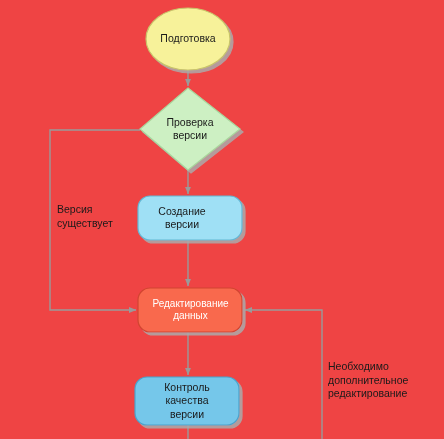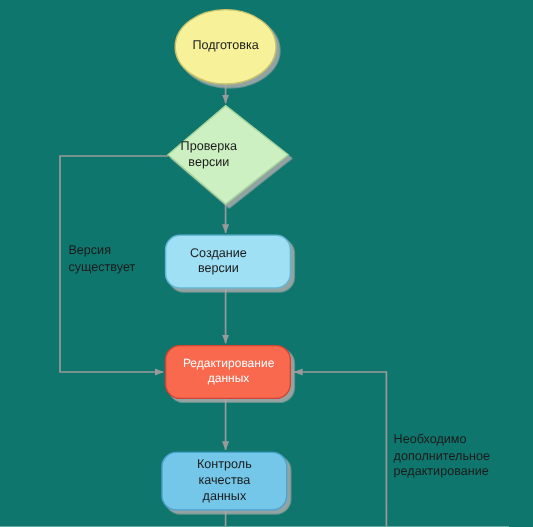--- a/index.html
+++ b/index.html
@@ -7,21 +7,21 @@
     padding: 0;
     background: #ffffff;
   }
   body {
     font-family: "Liberation Sans", sans-serif;
   }
   #canvas {
     position: relative;
     width: 444px;
     height: 439px;
-    background: #0f766e;
+    background: #ef4444;
     overflow: hidden;
   }
   #flow-svg {
     position: absolute;
     left: 0;
     top: 0;
     width: 444px;
     height: 439px;
   }
   .node-label {
@@ -40,21 +40,21 @@
     line-height: 1.3;
     white-space: pre-line;
     color: #1a1a1a;
   }
   
   #label-prepare {
     left: 146px; top: 8px; width: 84px; height: 62px;
     font-size: 10.5px; color: #1a1a1a;
   }
   #label-check-version {
-    left: 134px; top: 88px; width: 80px; height: 82px;
+    left: 150px; top: 88px; width: 80px; height: 82px;
     font-size: 10.5px; color: #1a1a1a;
   }
   #label-create-version {
     left: 140px; top: 196px; width: 84px; height: 44px;
     font-size: 10.5px; color: #1a1a1a;
   }
   #label-edit-data {
     left: 140px; top: 288px; width: 101px; height: 44px;
     font-size: 10px; color: #ffffff;
   }
@@ -123,21 +123,21 @@
 версии</div>
 
   <div class="node-label" id="label-create-version">Создание
 версии</div>
 
   <div class="node-label" id="label-edit-data">Редактирование
 данных</div>
 
   <div class="node-label" id="label-quality-control">Контроль
 качества
-данных</div>
+версии</div>
 
   <div class="edge-label" id="label-version-exists">Версия
 существует</div>
 
   <div class="edge-label" id="label-more-editing">Необходимо
 дополнительное
 редактирование</div>
 
 </div>
 

